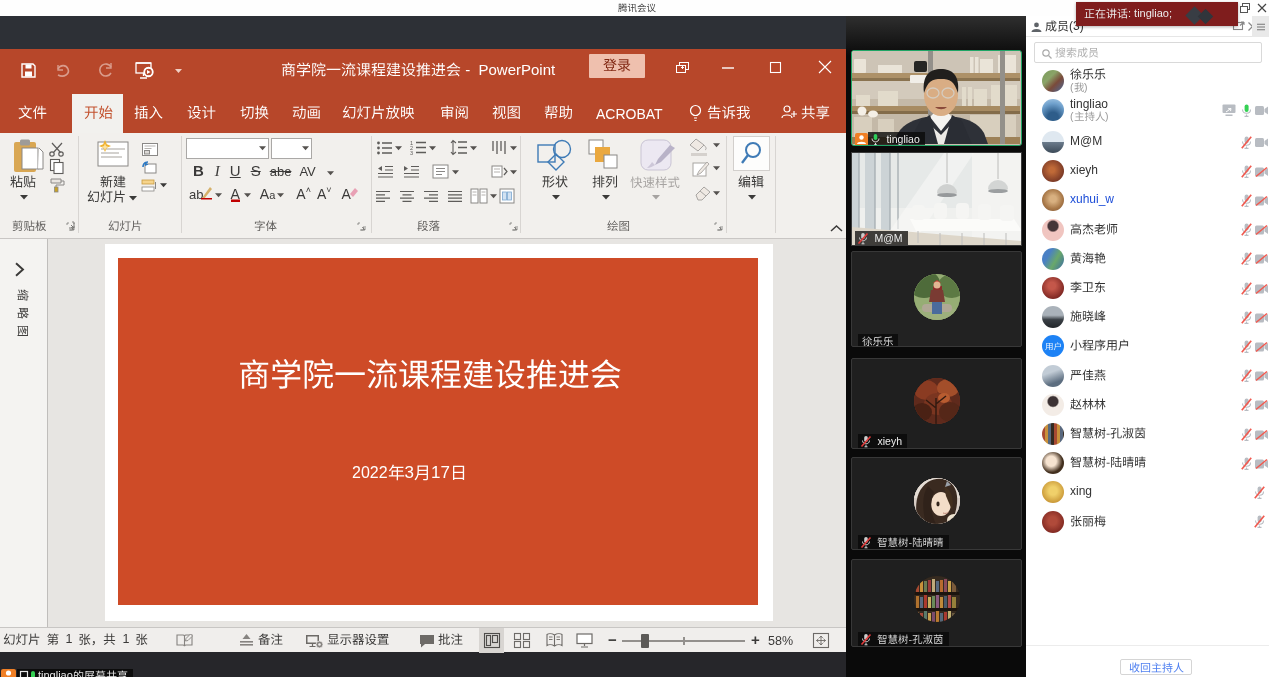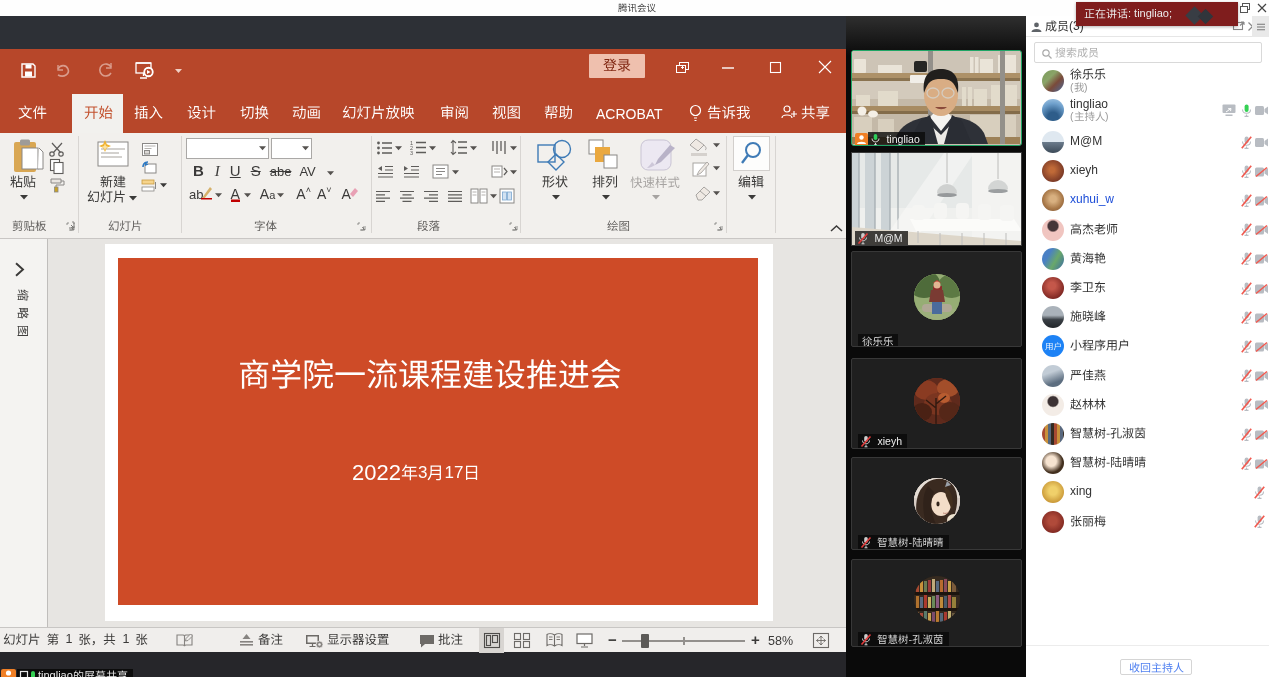--- a/index.html
+++ b/index.html
@@ -179,20 +179,34 @@
         <rect x="1" y="2" width="15" height="10"></rect>
         <path d="M8.5 12v3M5 17h7M1 2h15"></path>
         <circle cx="13.5" cy="11" r="4.5" fill="#b7472a"></circle>
         <circle cx="13.5" cy="11" r="4"></circle>
         <path d="M12 9l3.5 2-3.5 2z" fill="#fff" stroke="none"></path>
       </svg>
     <svg class="ab" style="left:175px;top:20px;width:7px;height:5px" viewBox="0 0 7 5" fill="#eeb">
         <path d="M0 0h7L3.5 4z" fill="#f0d0c5"></path>
       </svg>
 
+    <div class="ab" style="left:281px;top:13px;white-space:nowrap"><svg style="width:180.0px;height:15.9px;" viewBox="0 -880 12000 1060" fill="#ffffff">
+          <use href="#g4" x="0"></use>
+          <use href="#g5" x="1000"></use>
+          <use href="#g6" x="2000"></use>
+          <use href="#g7" x="3000"></use>
+          <use href="#g8" x="4000"></use>
+          <use href="#g9" x="5000"></use>
+          <use href="#ga" x="6000"></use>
+          <use href="#gb" x="7000"></use>
+          <use href="#gc" x="8000"></use>
+          <use href="#gd" x="9000"></use>
+          <use href="#ge" x="10000"></use>
+          <use href="#g2" x="11000"></use>
+        </svg><span style="color:#fff;font-size:15px;line-height:16px;vertical-align:top">&nbsp;-&nbsp; PowerPoint</span></div>
 
     <div class="ab" style="left:589px;top:5px;width:56px;height:24px;background:#efc0ae;border-radius:1px;text-align:center;padding-top:4px"><svg style="width:28.0px;height:14.8px;" viewBox="0 -880 2000 1060" fill="#822914">
           <use href="#gf" x="0"></use>
           <use href="#gg" x="1000"></use>
         </svg></div>
 
     <svg class="ab" style="left:676px;top:13px;width:13px;height:11px" viewBox="0 0 13 11" fill="none" stroke="#fff" stroke-width="1">
         <rect x="3.5" y="0.5" width="9" height="7"></rect>
         <rect x="0.5" y="3.5" width="9" height="7" fill="#b7472a"></rect>
         <path d="M5 5.5 l3 0 M6.5 4 l0 3" stroke-width="1"></path>
@@ -594,21 +608,21 @@
             <use href="#g7" x="3000"></use>
             <use href="#g8" x="4000"></use>
             <use href="#g9" x="5000"></use>
             <use href="#ga" x="6000"></use>
             <use href="#gb" x="7000"></use>
             <use href="#gc" x="8000"></use>
             <use href="#gd" x="9000"></use>
             <use href="#ge" x="10000"></use>
             <use href="#g2" x="11000"></use>
           </svg></div>
-      <div class="ab" style="left:234px;top:206px;white-space:nowrap"><span style="color:#fff;font-size:22px;line-height:18px;vertical-align:top">2022</span><svg style="width:17.0px;height:18.0px;" viewBox="0 -880 1000 1060" fill="#ffffff">
+      <div class="ab" style="left:234px;top:206px;white-space:nowrap"><span style="color:#fff;font-size:16px;line-height:18px;vertical-align:top">2022</span><svg style="width:17.0px;height:18.0px;" viewBox="0 -880 1000 1060" fill="#ffffff">
             <use href="#g1u" x="0"></use>
           </svg><span style="color:#fff;font-size:17px;line-height:18px;vertical-align:top">3</span><svg style="width:17.0px;height:18.0px;" viewBox="0 -880 1000 1060" fill="#ffffff">
             <use href="#g1v" x="0"></use>
           </svg><span style="color:#fff;font-size:17px;line-height:18px;vertical-align:top">17</span><svg style="width:17.0px;height:18.0px;" viewBox="0 -880 1000 1060" fill="#ffffff">
             <use href="#g1w" x="0"></use>
           </svg></div>
     </div>
   </div>
 
   <div class="ab" id="statusbar" style="left:0;top:611px;width:846px;height:25px;background:#f0eeec;border-top:1px solid #c8c6c4">

